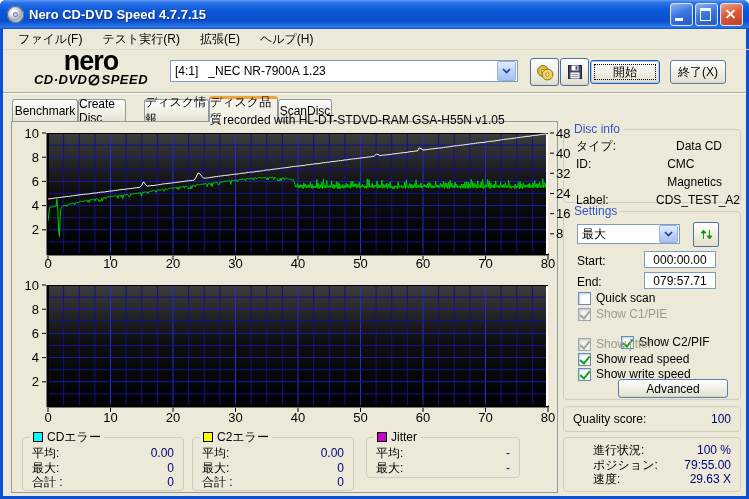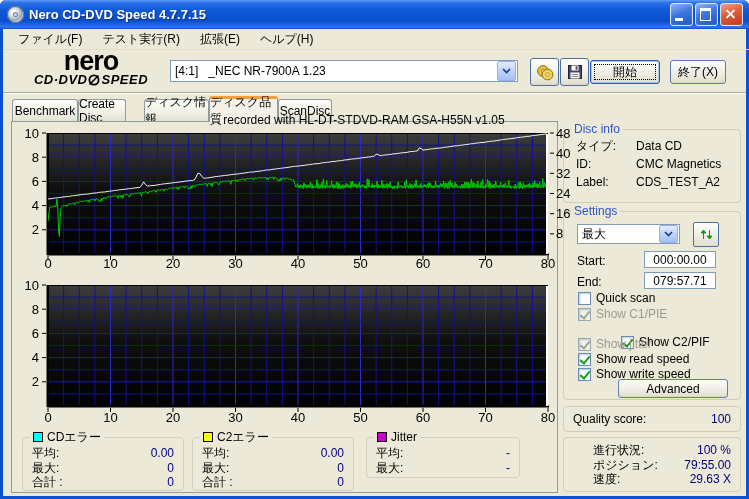--- a/index.html
+++ b/index.html
@@ -64,21 +64,21 @@
   svg.charts{position:absolute;left:0;top:0;pointer-events:none;z-index:2;}
   svg.charts text{font-family:"Liberation Sans","DejaVu Sans",sans-serif;}
 
   
   .gbox{position:absolute;border:1px solid #d0cdbc;border-radius:4px;box-sizing:border-box;}
   .gcap{position:absolute;top:-8px;left:7px;background:#ECE9D8;padding:0 3px;font-size:12px;line-height:14px;}
   .gcap.blue{color:#2e56c6;}
   .sq{display:inline-block;width:8px;height:8px;border:1px solid #000;margin-right:4px;vertical-align:-1px;}
   .srow{display:flex;justify-content:space-between;padding:0 9px;font-size:12px;line-height:14.5px;}
   .srow .val{color:#000080;}
-  .irow{display:flex;padding:0 0 0 12px;font-size:12px;line-height:18px;}
+  .irow{display:flex;padding:0 0 0 12px;font-size:12px;line-height:18px;gap:40px;}
   .irow .lbl{width:60px;}
   .side-lbl{position:absolute;font-size:12px;}
   .side-input{position:absolute;background:#fff;border:1px solid #7F9DB9;font-size:12px;
     padding:1px 4px;box-sizing:border-box;line-height:14px;text-align:center;}
   .cbrow{position:absolute;left:14px;display:flex;align-items:center;gap:5px;height:14px;}
   .cb{width:13px;height:13px;background:#fff;border:1px solid #6a8bb5;position:relative;box-sizing:border-box;
     box-shadow:inset 1px 1px 2px rgba(110,140,170,.45);}
   .cbrow.checked .cb::after{content:'';position:absolute;left:3px;top:0;width:4px;height:8px;
     border:solid #18a018;border-width:0 2px 2px 0;transform:rotate(40deg);}
   .cbrow.disabled .cb{background:#f4f2e7;border-color:#9aa8b5;}

